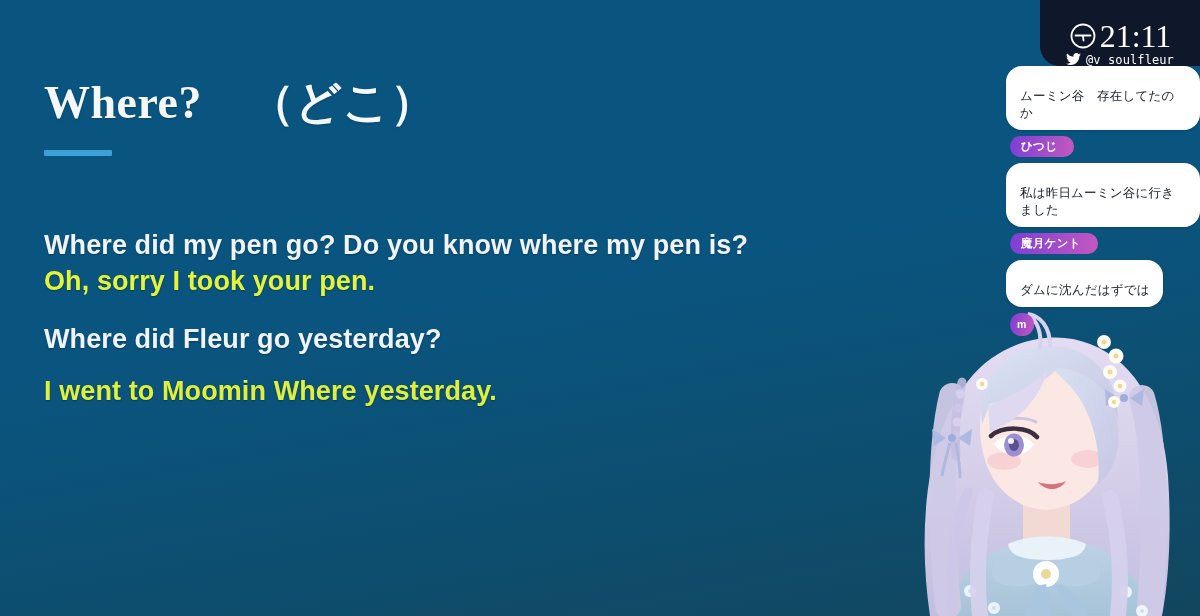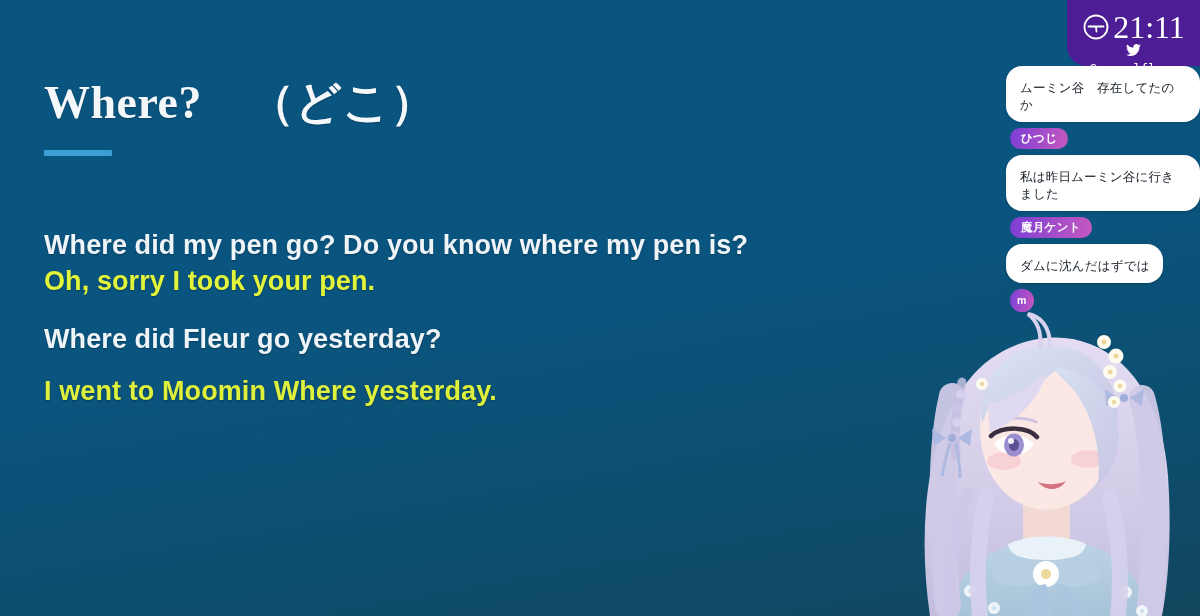--- a/index.html
+++ b/index.html
@@ -68,65 +68,65 @@
 
   
   #chat {
     position:absolute; right:0; top:66px; width:204px;
     display:flex; flex-direction:column; align-items:flex-start;
     gap:6px; padding-right:0px; z-index:5;
   }
   .chat-name {
     display:inline-block;
     font-size:11.5px; font-weight:700; color:#ffffff;
-    padding:3px 11px 4px 11px;
+    padding:3px 17px 4px 11px;
     border-radius: 999px;
     background: linear-gradient(100deg,#7b3fd4 0%, #c558c0 100%);
     margin-left: 14px;
     letter-spacing:.3px;
     line-height: 14px;
   }
   .chat-name.small {
     padding:4px 7px 5px 7px;
     font-size:10.5px;
     margin-left:14px;
   }
   .chat-bubble {
     position:relative;
     background:#ffffff;
     color:#18202a;
     font-size:12.5px;
     line-height:17px;
-    padding:14px 13px 8px 14px;
+    padding:22px 13px 8px 14px;
     border-radius: 16px;
     margin-left: 10px;
     margin-right: 0px;
     max-width: 196px;
     box-shadow: 0 1px 3px rgba(0,0,0,.18);
     letter-spacing:.2px;
   }
 
   
   #timer {
     position:absolute; right:0; top:0;
-    width:133px; height:66px;
-    background:#4c1d95;
+    width:160px; height:66px;
+    background:#0f172a;
     border-bottom-left-radius: 20px;
     z-index: 20;
     display:flex; flex-direction:column; align-items:center; justify-content:center;
     padding-top:20px;
   }
   #timer-row { display:flex; align-items:center; gap:3px; }
   #clock-icon { width:28px; height:28px; flex:none; }
   #timer-time {
     font-family:"Liberation Serif", serif;
     font-size:32px; font-weight:400; color:#ffffff;
     line-height:32px; letter-spacing:0px;
   }
-  #handle-row { display:flex; align-items:center; gap:5px; margin-top:1px;flex-direction:column; }
+  #handle-row { display:flex; align-items:center; gap:5px; margin-top:1px; }
   #twitter-icon { width:15px; height:13px; flex:none; }
   #timer-handle {
     font-family:"DejaVu Sans Mono", monospace;
     font-size:12px; color:#ffffff; letter-spacing:.1px;
   }
 </style>
 </head>
 <body>
 
 <div id="slide">

